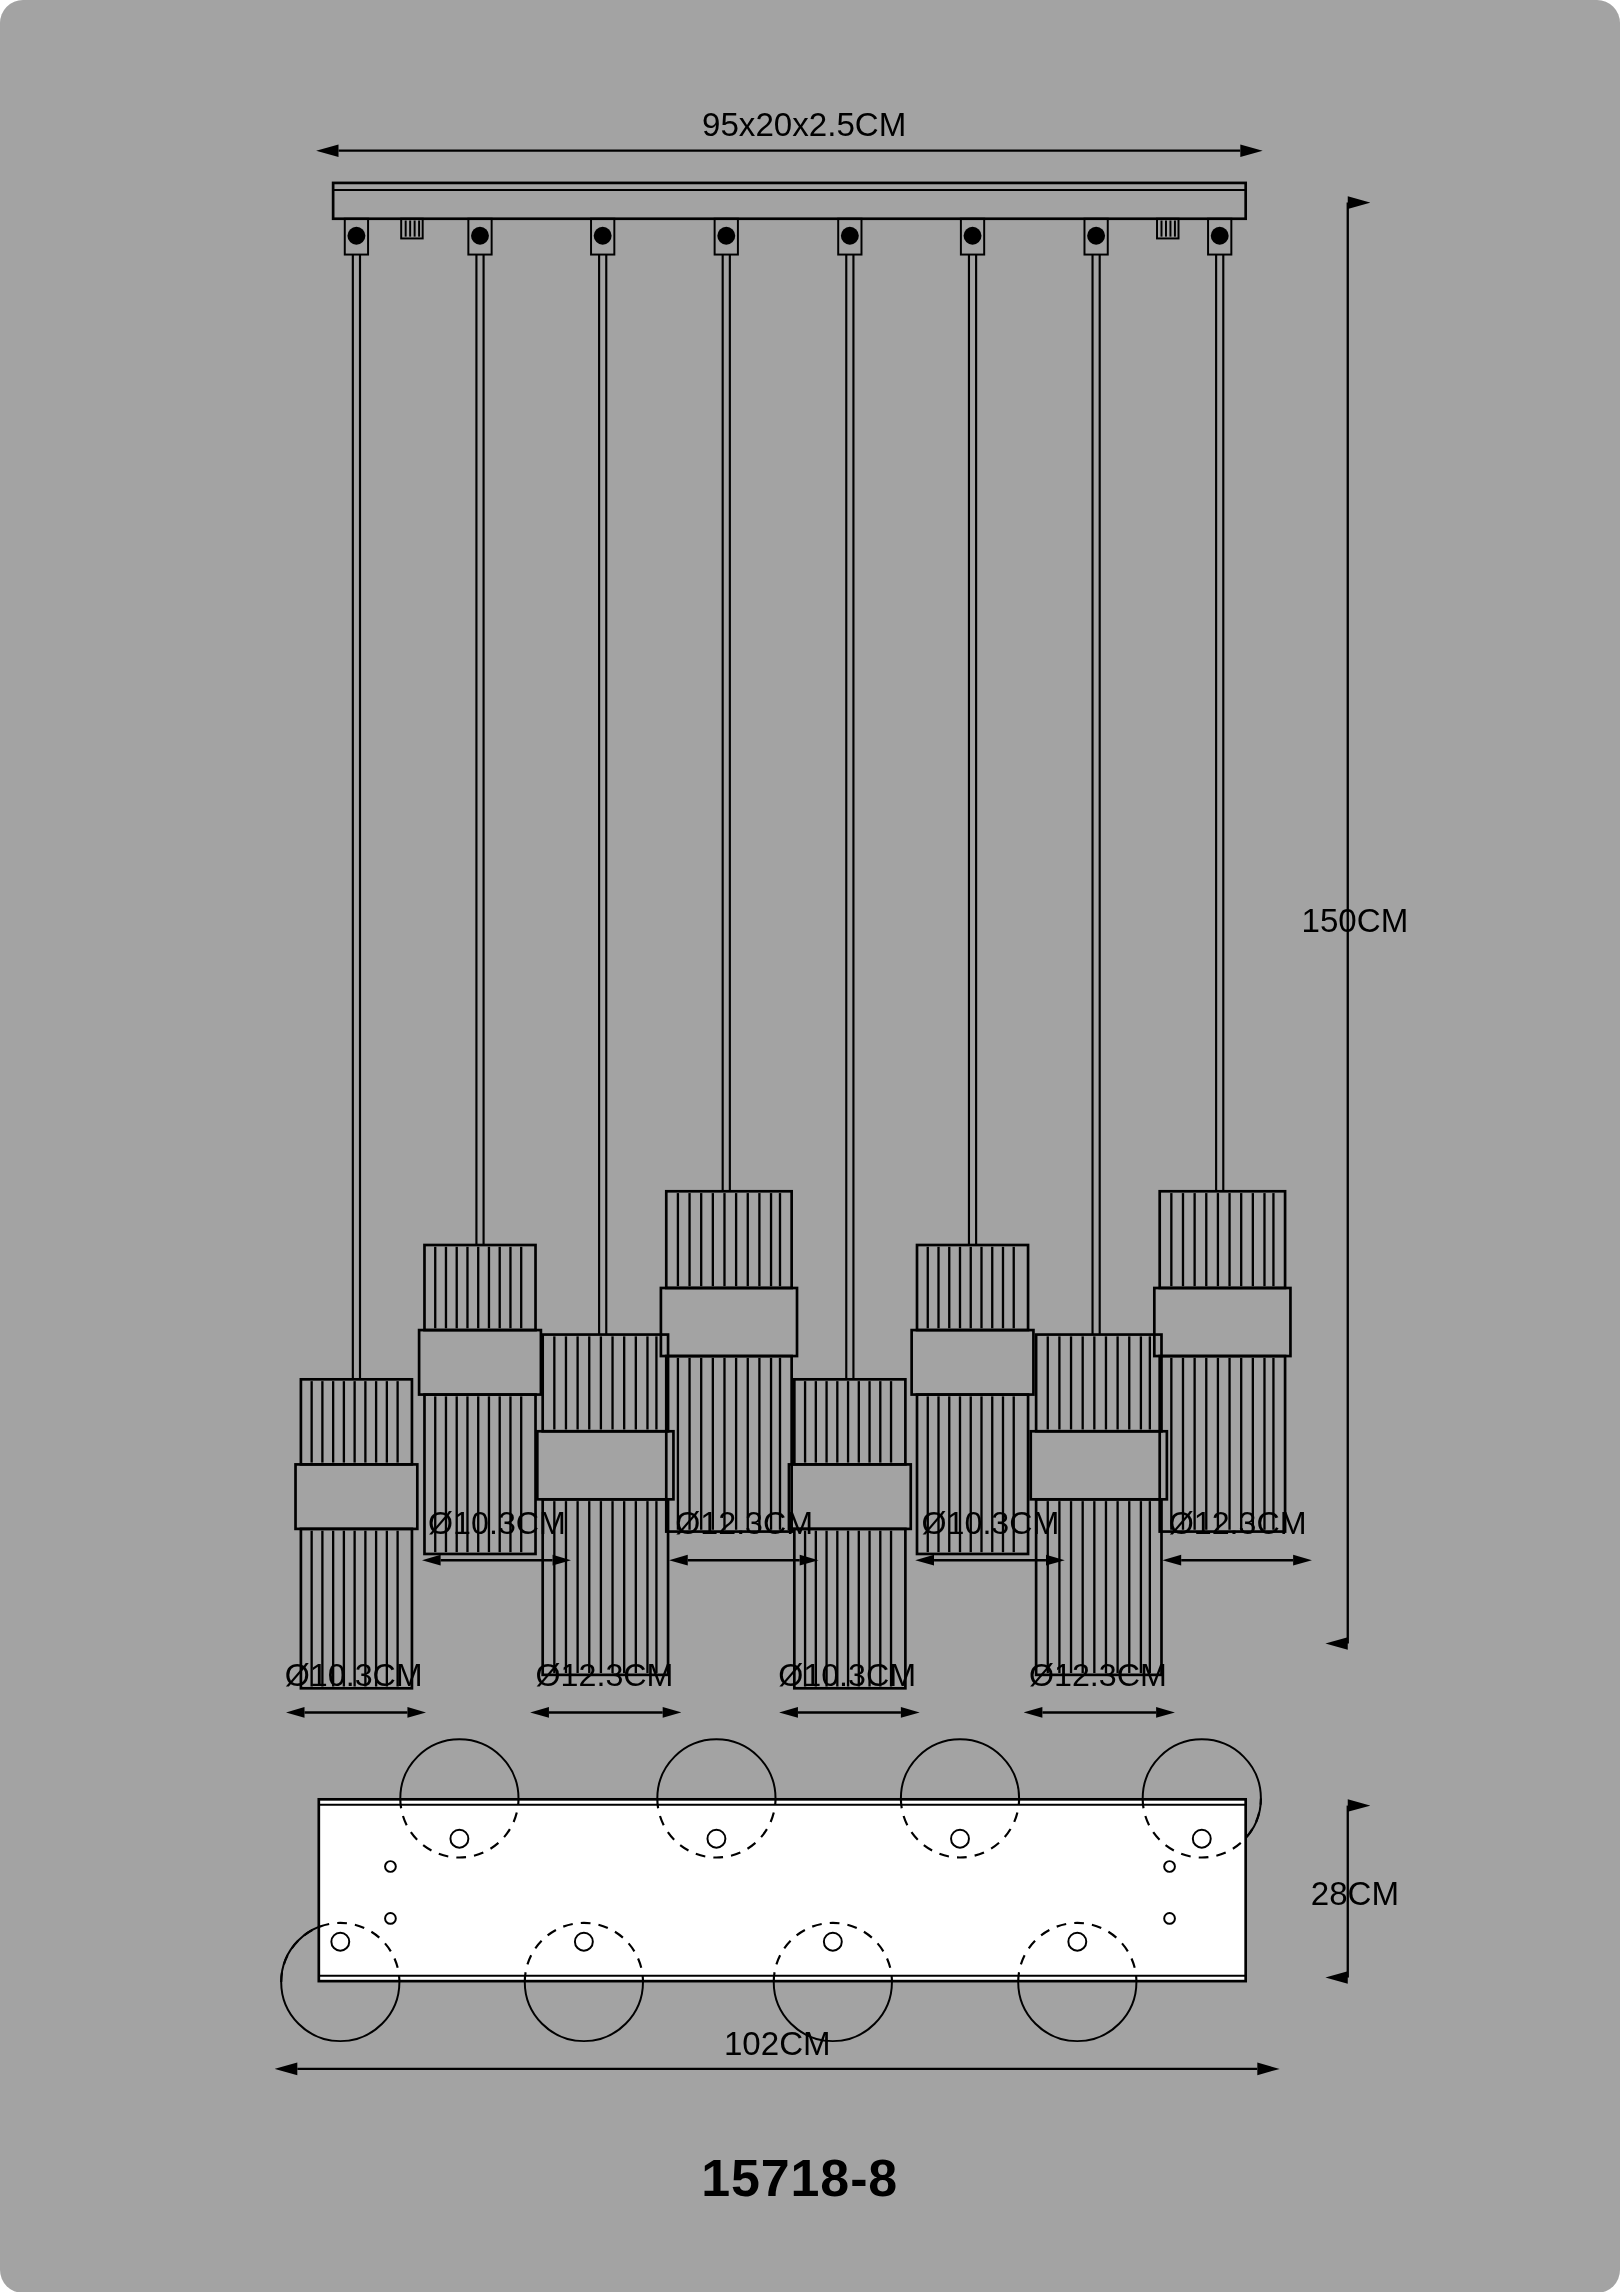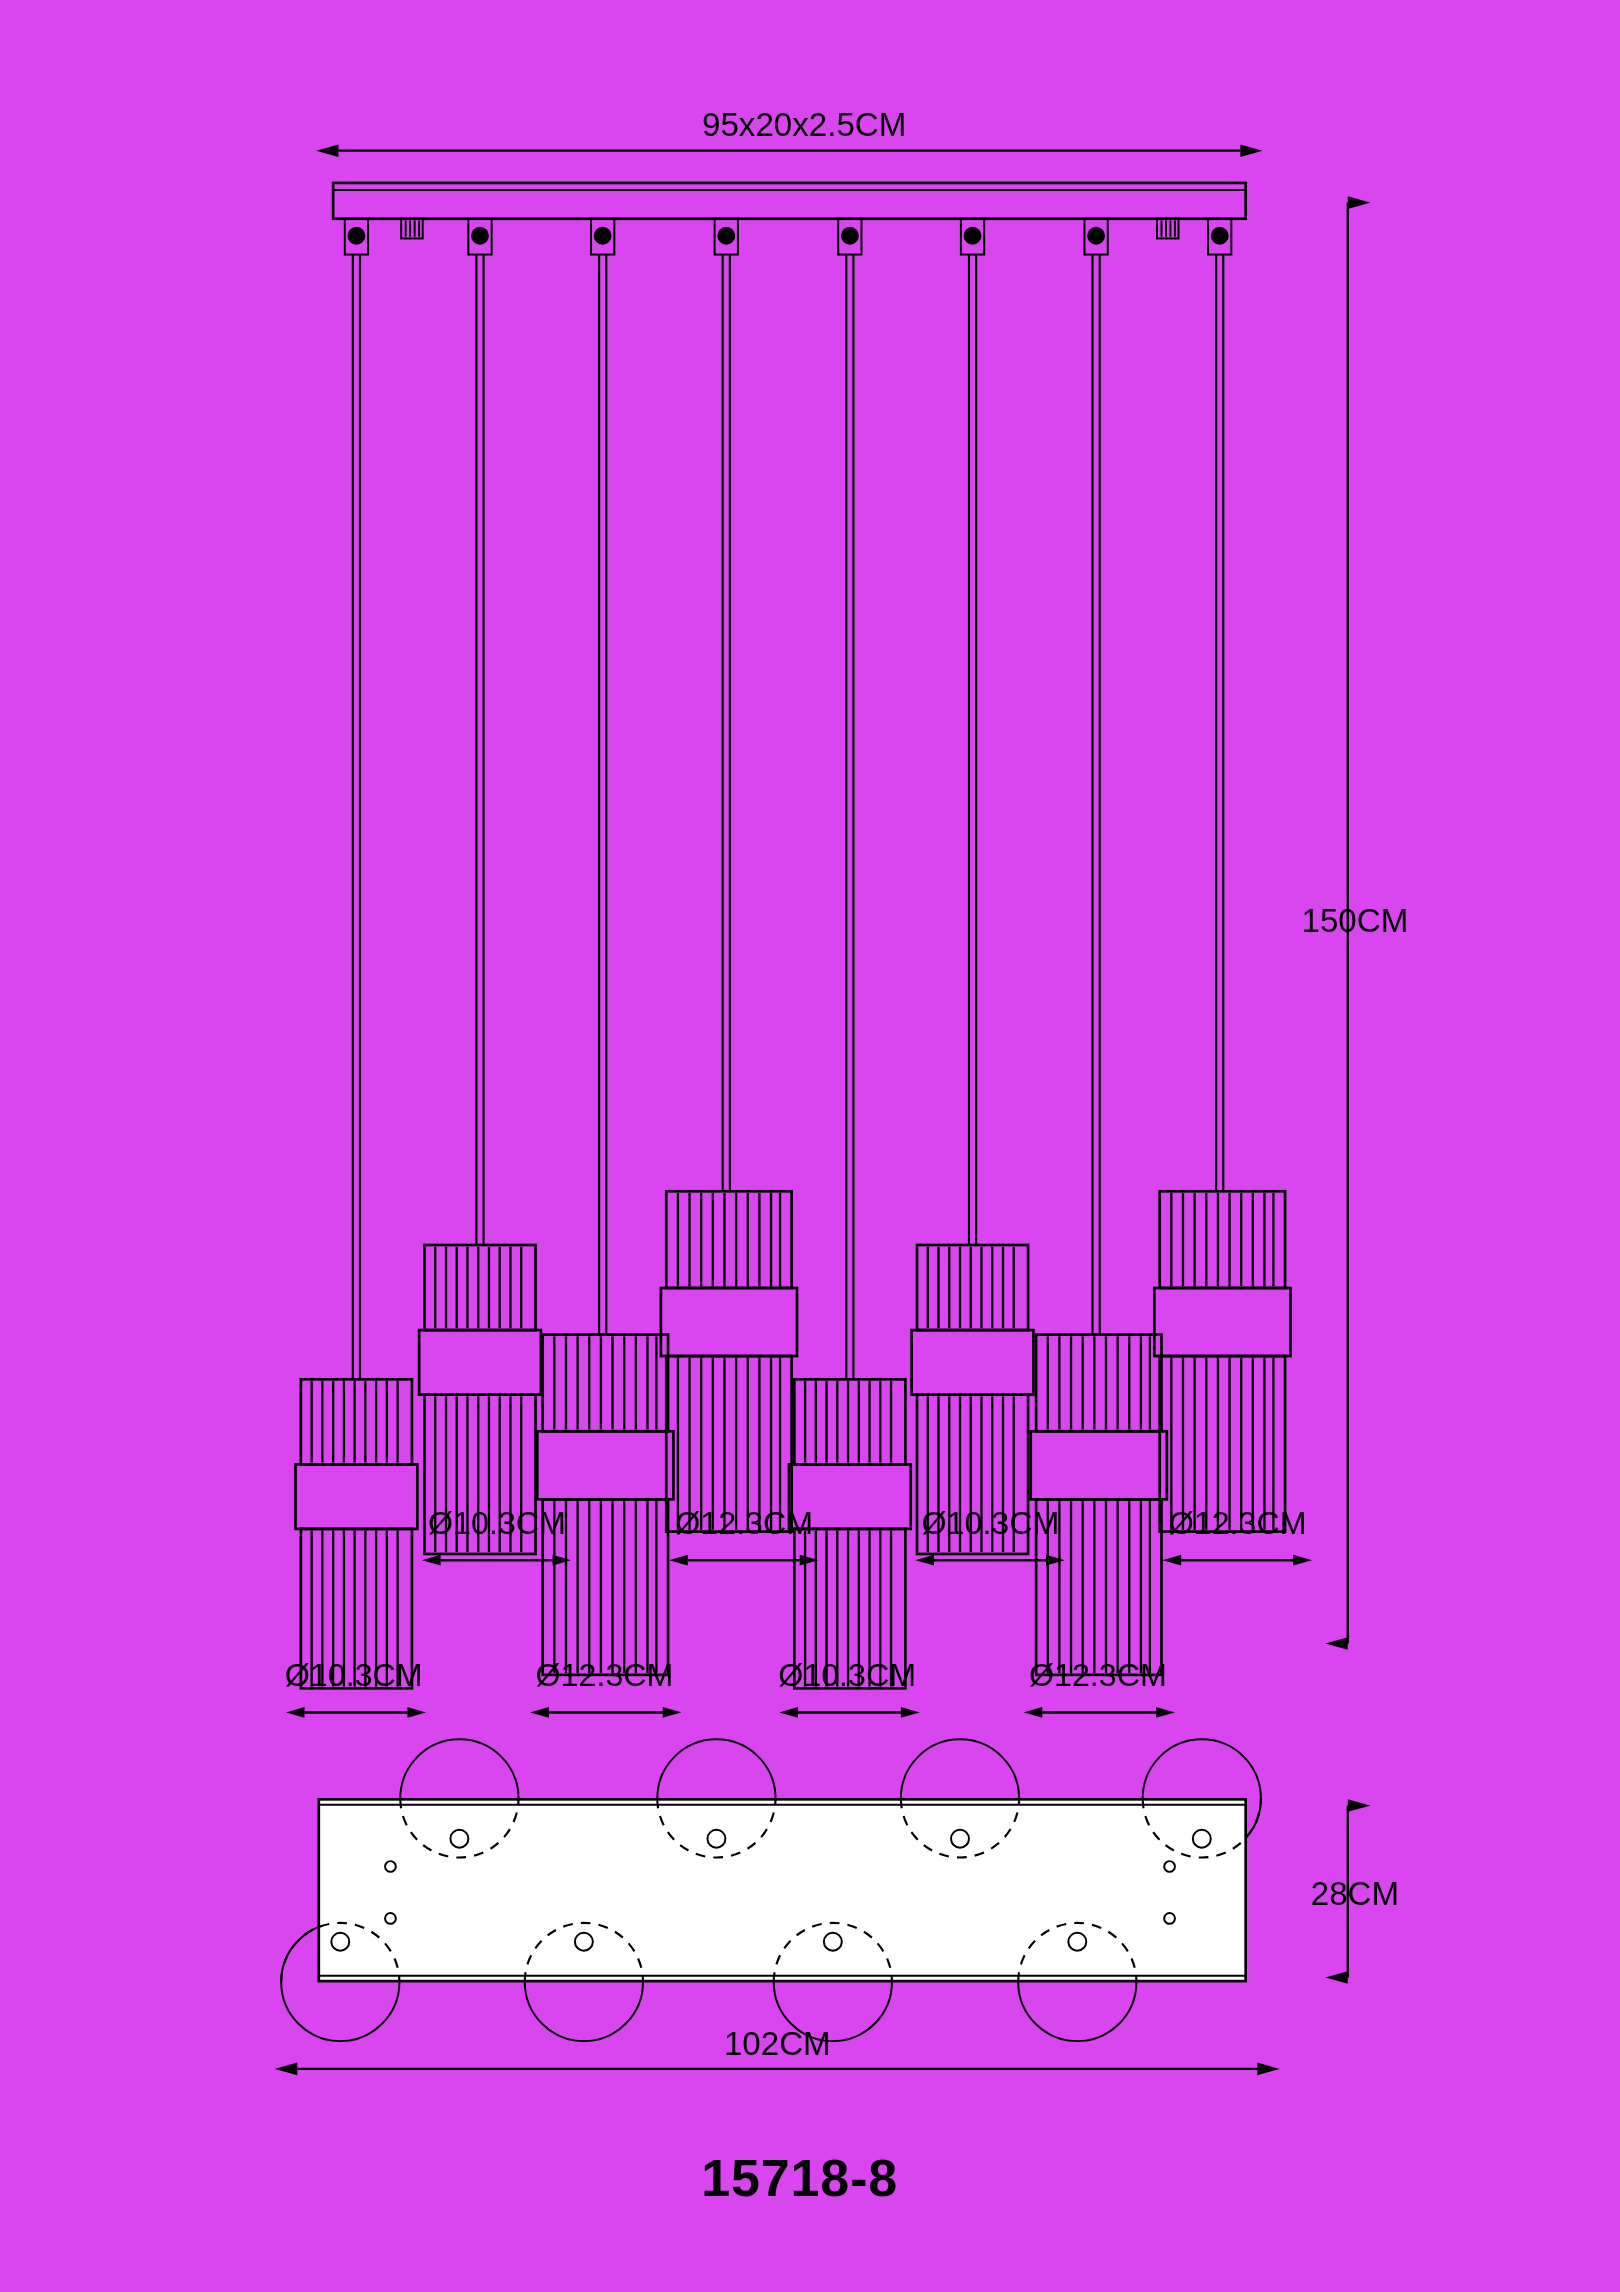--- a/index.html
+++ b/index.html
@@ -6,22 +6,23 @@
   html,body{margin:0;padding:0;background:#ffffff;}
   body{
     font-family:"Liberation Sans", sans-serif;
     color:#000;
     -webkit-font-smoothing:antialiased;
   }
   #sheet{
     position:relative;
     width:1620px;
     height:2293px;
-    background:#d946ef;
+    background:#a3a3a3;
     overflow:hidden;
+    border-radius:23px;
   }
   svg#drawing{
     position:absolute;
     left:0; top:0;
     width:1620px;
     height:2293px;
     display:block;
   }
   .dim-label{
     font-family:"Liberation Sans", sans-serif;

